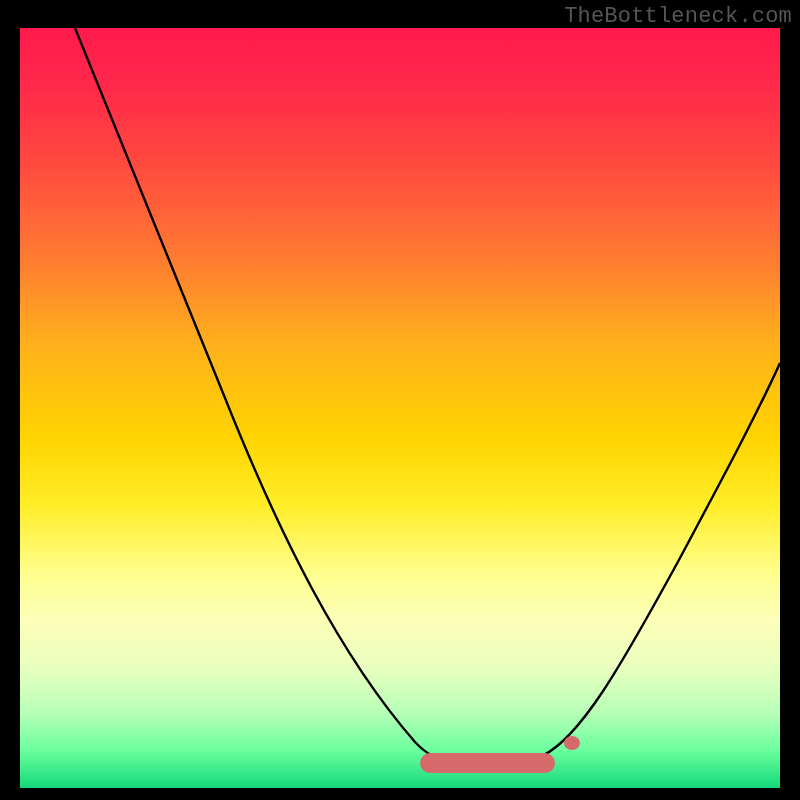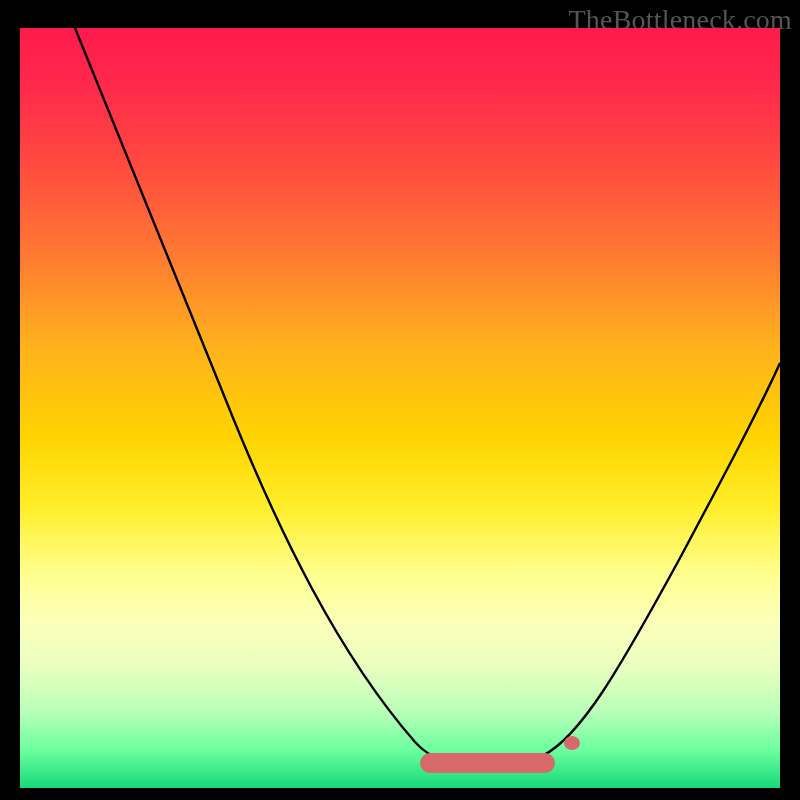--- a/index.html
+++ b/index.html
@@ -13,22 +13,22 @@
   .frame {
     position: relative;
     width: 800px;
     height: 800px;
     background: #000;
   }
   .watermark {
     position: absolute;
     top: 4px;
     right: 8px;
-    font-family: Liberation Serif, serif;
-    font-size: 28px;
+    font-family: Liberation Mono, monospace;
+    font-size: 22px;
     color: #555;
     letter-spacing: 0.2px;
     user-select: none;
   }
   .plot-area {
     position: absolute;
     left: 20px;
     top: 28px;
     width: 760px;
     height: 760px;

